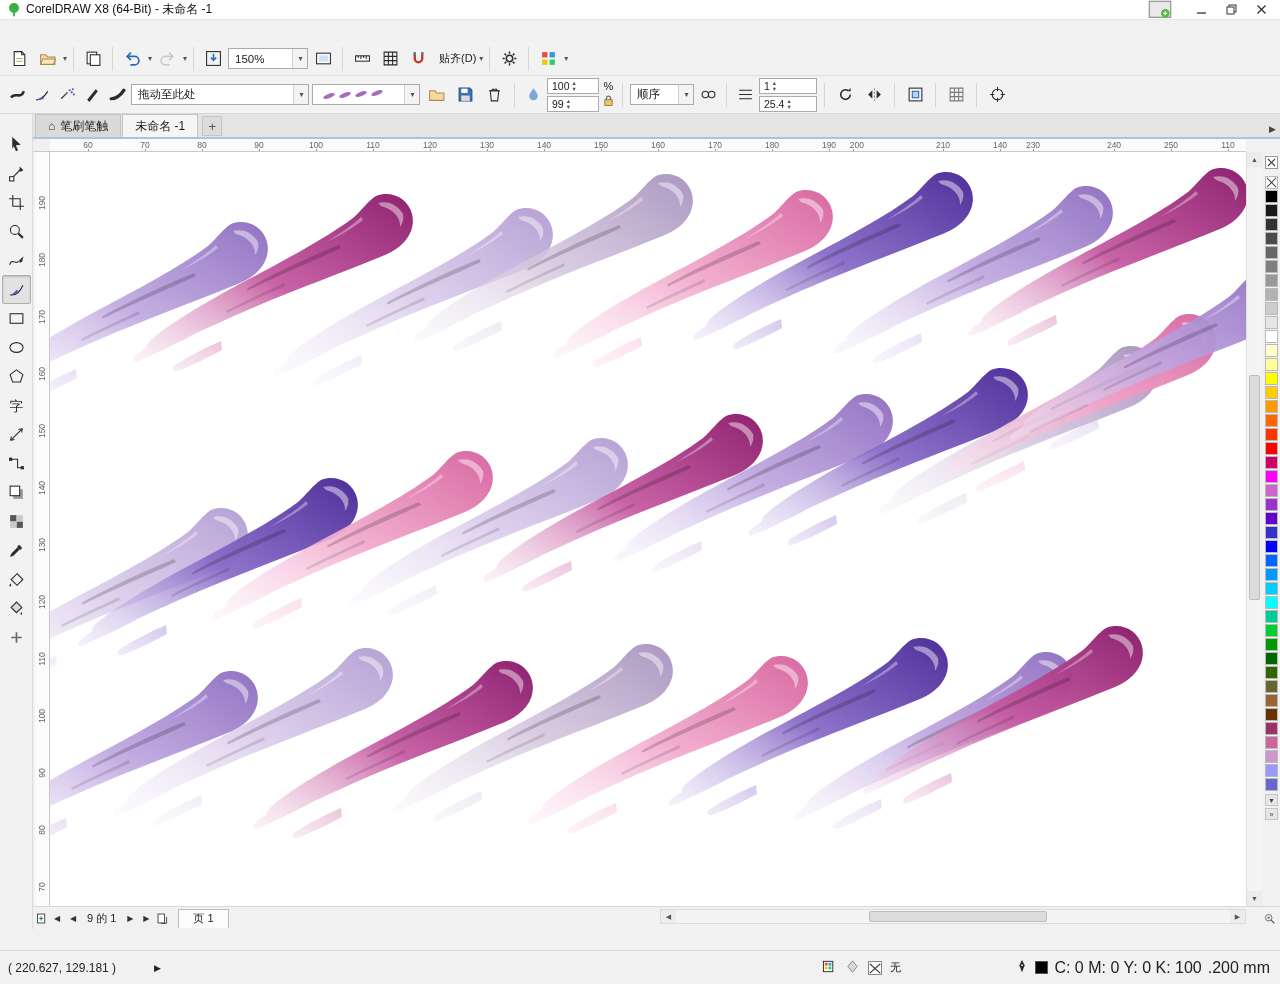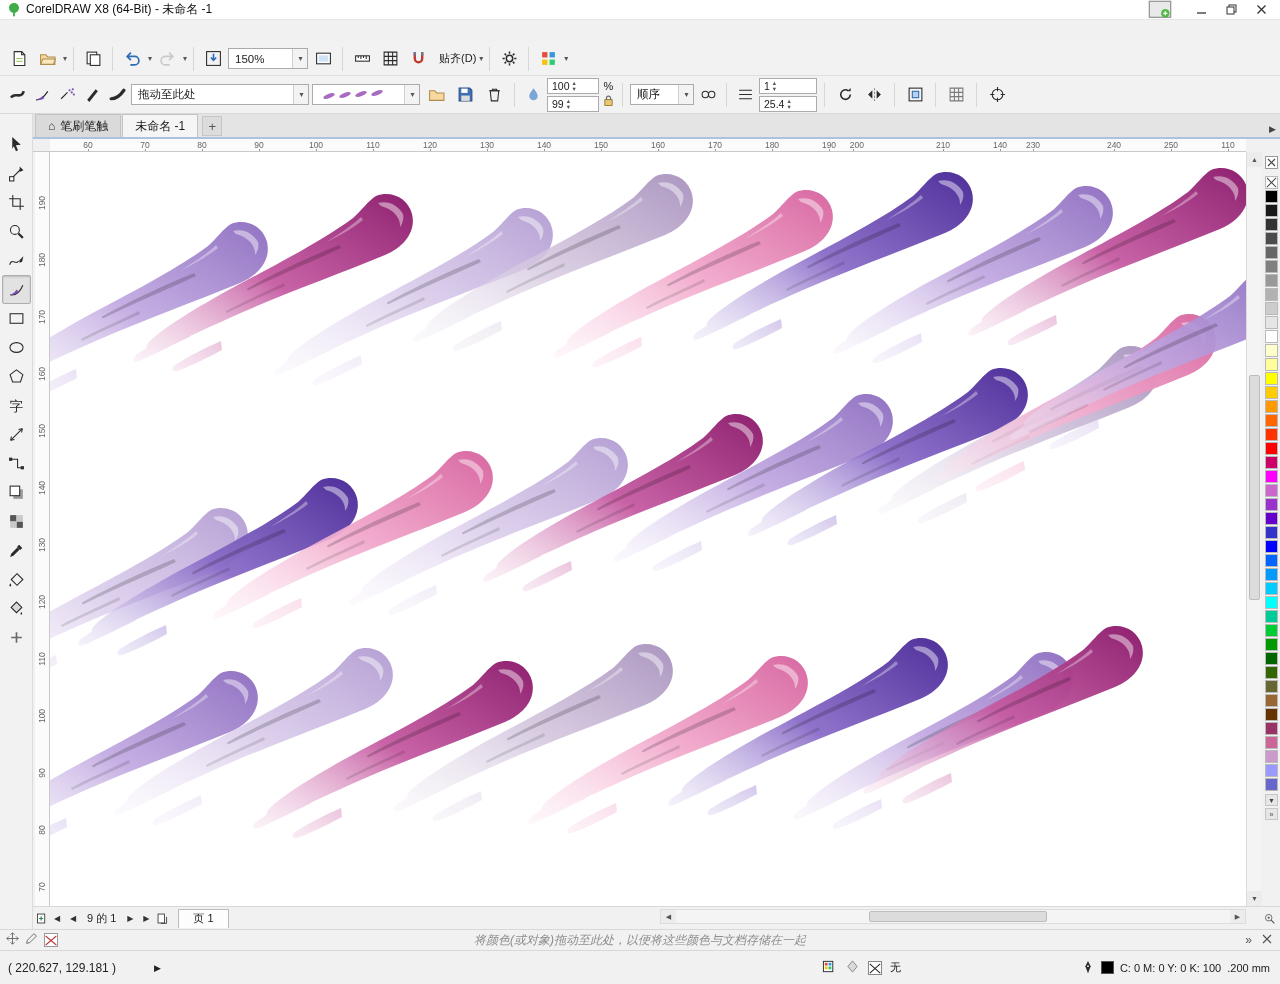--- a/index.html
+++ b/index.html
@@ -97,21 +97,21 @@
   .dropslot::before { transform:rotate(40deg); } .dropslot::after { transform:rotate(-40deg); }
   .hint-text { position:absolute; left:50%; transform:translateX(-50%); font-size:12px; color:#8d8d8d; font-style:italic; }
   .hint-right { margin-left:auto; display:flex; align-items:center; gap:10px; padding-right:8px; color:#555; }
 
   
   .statusbar { position:absolute; left:0; top:950px; width:1280px; height:34px; background:#f1f1f1; border-top:1px solid #d8d8d8; display:flex; align-items:center; }
   .coords { padding-left:8px; font-size:12px; color:#222; min-width:150px; }
   .sb-play { font-size:9px; color:#222; margin-left:4px; }
   .sb-mid { position:absolute; left:822px; display:flex; align-items:center; gap:8px; }
   .sb-mid svg { width:15px; height:15px; }
-  .sb-right { position:absolute; right:10px; display:flex; align-items:center; gap:6px; font-size:11px; color:#222; }
+  .sb-right { position:absolute; right:10px; display:flex; align-items:center; gap:6px; font-size:16px; color:#222; }
   .sb-right svg { width:14px; height:14px; }
   .swatch-black { width:13px; height:13px; background:#000; border:1px solid #555; }
   .fillnone { width:14px; height:14px; background:#fff; border:1px solid #888; position:relative; }
   .fillnone::before, .fillnone::after { content:""; position:absolute; left:-1px; top:6px; width:14px; height:1px; background:#222; }
   .fillnone::before { transform:rotate(42deg); } .fillnone::after { transform:rotate(-42deg); }
 
   
   .watermark { position:absolute; right:62px; top:846px; z-index:60; pointer-events:none; text-align:right; color:rgba(185,185,192,.85); }
   .wm-title { font-size:34px; font-weight:bold; letter-spacing:1px; }
   .wm-url { font-size:19px; margin-top:2px; }
@@ -741,38 +741,20 @@
     </div>
     <span class="pn-corner">
         <svg viewBox="0 0 16 16">
           <circle cx="7" cy="7" r="4" fill="none" stroke="#555"></circle>
           <path d="M10 10l4 4" stroke="#555" stroke-width="1.6"></path>
           <path d="M5.5 7h3M7 5.5v3" stroke="#555"></path>
         </svg>
       </span>
   </div>
 
-  <div class="hintrow">
-    <span class="hint-icons">
-      <span><svg width="13" height="13" viewBox="0 0 16 16">
-            <path d="M8 1v14M1 8h14M8 1L5.5 3.5M8 1l2.5 2.5M8 15l-2.5-2.5M8 15l2.5-2.5M1 8l2.5-2.5M1 8l2.5 2.5M15 8l-2.5-2.5M15 8l-2.5 2.5" stroke="#555" fill="none"></path>
-          </svg></span>
-      <span><svg width="13" height="13" viewBox="0 0 16 16">
-            <path d="M2 14l1-4 8-8 3 3-8 8z" fill="none" stroke="#555"></path>
-          </svg></span>
-      <span class="dropslot"></span>
-    </span>
-    <span class="hint-text">将颜色(或对象)拖动至此处，以便将这些颜色与文档存储在一起</span>
-    <span class="hint-right">
-      <span>»</span>
-      <span><svg width="10" height="10" viewBox="0 0 10 10">
-            <path d="M1 1l8 8M9 1L1 9" stroke="#555" stroke-width="1.2"></path>
-          </svg></span>
-    </span>
-  </div>
 
   <div class="statusbar">
     <span class="coords">( 220.627, 129.181 )</span>
     <span class="sb-play">▶</span>
     <span class="sb-mid">
       <span><svg viewBox="0 0 16 16">
             <rect x="1.5" y="2.5" width="10" height="11" fill="#fff" stroke="#2b2b2b"></rect>
             <rect x="3" y="4" width="3" height="3" fill="#e74c3c"></rect>
             <rect x="7" y="4" width="3" height="3" fill="#3498db"></rect>
             <rect x="3" y="8" width="3" height="3" fill="#f1c40f"></rect>

